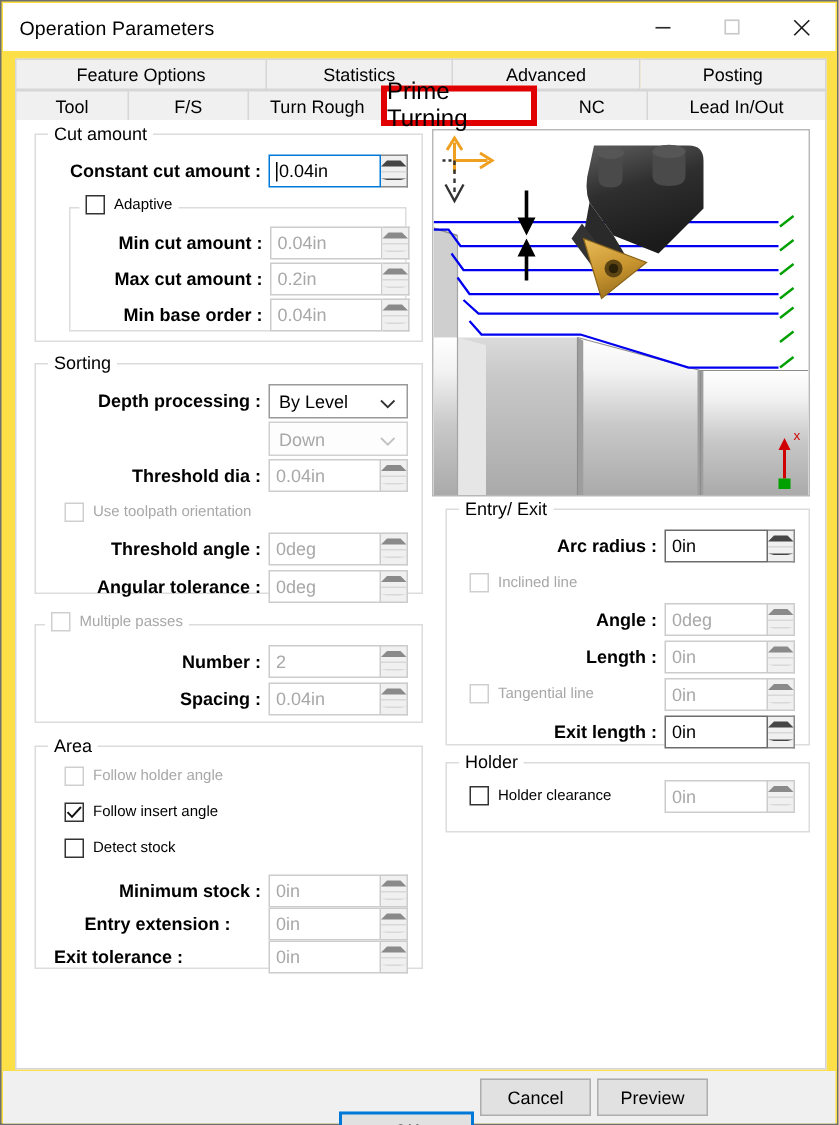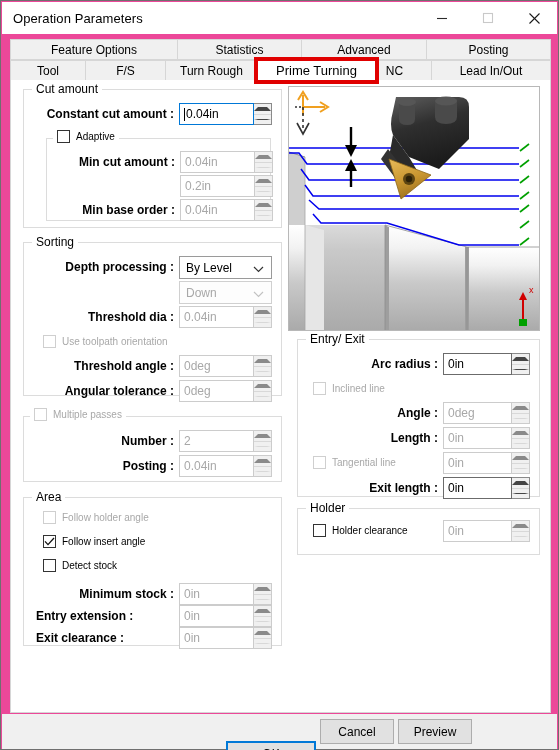--- a/index.html
+++ b/index.html
@@ -7,21 +7,21 @@
     margin: 0; padding: 0;
     width: 559px; height: 750px;
     font-family: "Liberation Sans", sans-serif;
     font-size: 12px;
     background: #ffffff;
     overflow: hidden;
   }
   .window {
     position: absolute; left: 0; top: 0;
     width: 559px; height: 750px;
-    background: #ec4899;
+    background: #fde047;
     border: 1px solid #6f6f6f;
   }
   
   .titlebar {
     position: absolute; left: 1px; top: 1px;
     width: 555px; height: 32px;
     background: #ffffff;
     display: flex; align-items: center;
   }
   .title-text {
@@ -61,25 +61,25 @@
     white-space: nowrap;
   }
   .tab:first-child { border-left: 1px solid #d6d6d6; }
   .tab.active {
     background: #ffffff;
     border-color: #ffffff;
   }
   .tab-hl {
     position: absolute;
     left: 244px; top: 18px;
-    width: 125px; height: 27px;
+    width: 104px; height: 27px;
     border: 4px solid #e00000;
     background: #ffffff;
     display: flex; align-items: center; justify-content: center;
-    font-size: 13px; color: #000;
+    font-size: 16px; color: #000;
     z-index: 5;
   }
   
   .content {
     position: absolute; left: 9px; top: 79px;
     width: 541px; height: 633px;
     background: #ffffff;
     border: 1px solid #d6d6d6;
     border-top: none;
   }
@@ -312,20 +312,21 @@
           <div class="btns">
             <div class="up">
                 <span class="caret up"></span>
               </div>
             <div class="dn">
                 <span class="caret dn"></span>
               </div>
           </div>
         </div>
 
+        <div class="lbl" style="left:0px; top:40px; width:128px;">Max cut amount :</div>
         <div class="spin" style="left:133px; top:36px; width:93px;">
           <div class="fld">0.2in</div>
           <div class="btns">
             <div class="up">
                 <span class="caret up"></span>
               </div>
             <div class="dn">
                 <span class="caret dn"></span>
               </div>
           </div>
@@ -425,21 +426,21 @@
         <div class="btns">
           <div class="up">
               <span class="caret up"></span>
             </div>
           <div class="dn">
               <span class="caret dn"></span>
             </div>
         </div>
       </div>
 
-      <div class="lbl" style="left:0px; top:42px; width:150px;">Posting :</div>
+      <div class="lbl" style="left:0px; top:42px; width:150px;">Spacing :</div>
       <div class="spin" style="left:155px; top:38px; width:93px;">
         <div class="fld">0.04in</div>
         <div class="btns">
           <div class="up">
               <span class="caret up"></span>
             </div>
           <div class="dn">
               <span class="caret dn"></span>
             </div>
         </div>
@@ -474,34 +475,34 @@
         <div class="btns">
           <div class="up">
               <span class="caret up"></span>
             </div>
           <div class="dn">
               <span class="caret dn"></span>
             </div>
         </div>
       </div>
 
-      <div class="lbl" style="left:0px; top:111px; width:150px; text-align:left; padding-left:12px;">Entry extension :</div>
+      <div class="lbl" style="left:0px; top:111px; width:150px; text-align:center; padding-left:12px;">Entry extension :</div>
       <div class="spin" style="left:155px; top:107px; width:93px;">
         <div class="fld">0in</div>
         <div class="btns">
           <div class="up">
               <span class="caret up"></span>
             </div>
           <div class="dn">
               <span class="caret dn"></span>
             </div>
         </div>
       </div>
 
-      <div class="lbl" style="left:0px; top:133px; width:150px; text-align:left; padding-left:12px;">Exit clearance :</div>
+      <div class="lbl" style="left:0px; top:133px; width:150px; text-align:left; padding-left:12px;">Exit tolerance :</div>
       <div class="spin" style="left:155px; top:129px; width:93px;">
         <div class="fld">0in</div>
         <div class="btns">
           <div class="up">
               <span class="caret up"></span>
             </div>
           <div class="dn">
               <span class="caret dn"></span>
             </div>
         </div>

